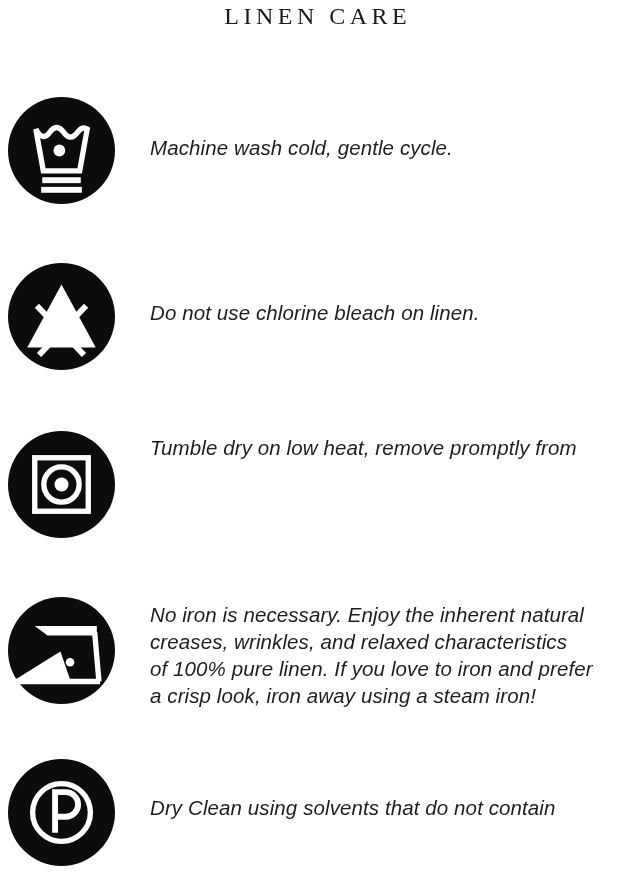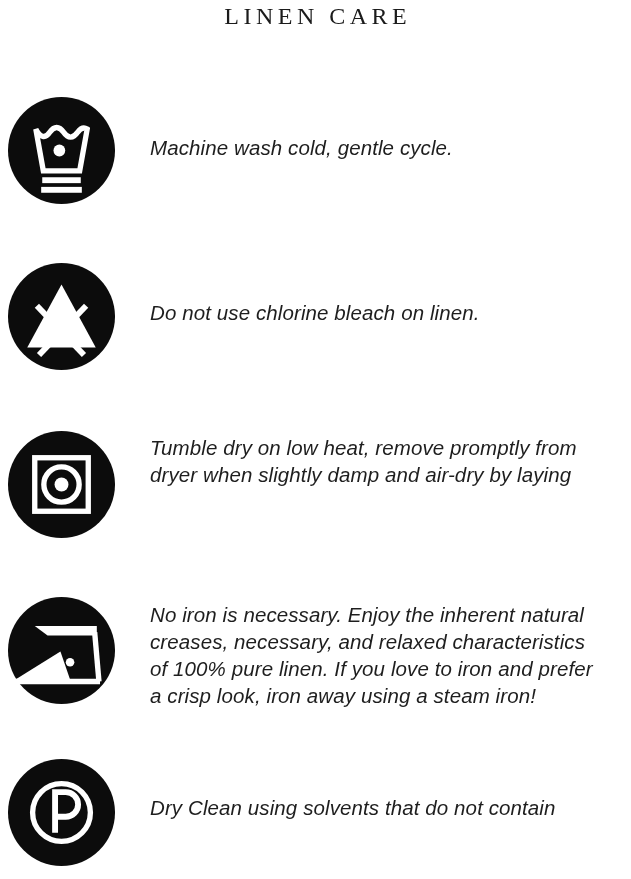--- a/index.html
+++ b/index.html
@@ -85,36 +85,35 @@
   <span class="care-icon" id="icon-2">
     <svg viewBox="0 0 100 100" aria-hidden="true">
       <circle cx="50" cy="50" r="50" fill="#0c0c0c"></circle>
       <rect x="25" y="25" width="50" height="50" fill="none" stroke="#ffffff" stroke-width="5"></rect>
       <circle cx="50" cy="50" r="16.5" fill="none" stroke="#ffffff" stroke-width="5"></circle>
       <circle cx="50" cy="50" r="6.5" fill="#ffffff"></circle>
     </svg>
   </span>
   <div class="care-text" id="text-2">
     <div class="line">Tumble dry on low heat, remove promptly from</div>
-    <div class="line">dryer when slightly damp and air-dry by laying</div>
   </div>
 
   <span class="care-icon" id="icon-3">
     <svg viewBox="0 0 100 100" aria-hidden="true">
       <circle cx="50" cy="50" r="50" fill="#0c0c0c"></circle>
       <polygon points="25,27 83,27 83,36 37,36" fill="#ffffff"></polygon>
       <line x1="81" y1="33" x2="85" y2="79" stroke="#ffffff" stroke-width="5"></line>
       <line x1="7" y1="79" x2="86" y2="79" stroke="#ffffff" stroke-width="5"></line>
       <polygon points="7,77 49,51 58,77 58,81 7,81" fill="#ffffff"></polygon>
       <circle cx="58" cy="61" r="4" fill="#ffffff"></circle>
     </svg>
   </span>
   <div class="care-text" id="text-3">
     <div class="line">No iron is necessary. Enjoy the inherent natural</div>
-    <div class="line">creases, necessary, and relaxed characteristics</div>
+    <div class="line">creases, wrinkles, and relaxed characteristics</div>
     <div class="line">of 100% pure linen. If you love to iron and prefer</div>
     <div class="line">a crisp look, iron away using a steam iron!</div>
   </div>
 
   <span class="care-icon" id="icon-4">
     <svg viewBox="0 0 100 100" aria-hidden="true">
       <circle cx="50" cy="50" r="50" fill="#0c0c0c"></circle>
       <circle cx="50" cy="50" r="27" fill="none" stroke="#ffffff" stroke-width="5"></circle>
       <path d="M44,69 L44,31 L54,31 A11.5,11.5 0 0 1 54,54 L44,54" fill="none" stroke="#ffffff" stroke-width="5.5"></path>
     </svg>

